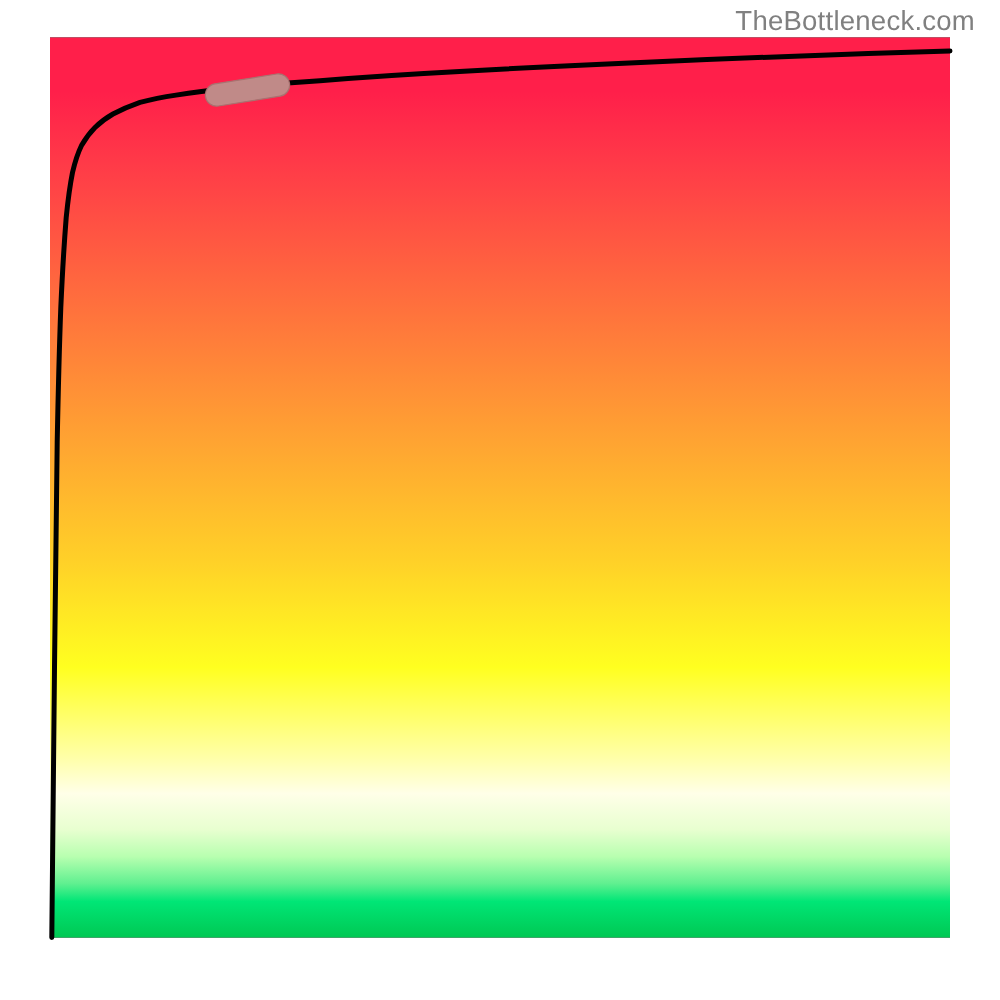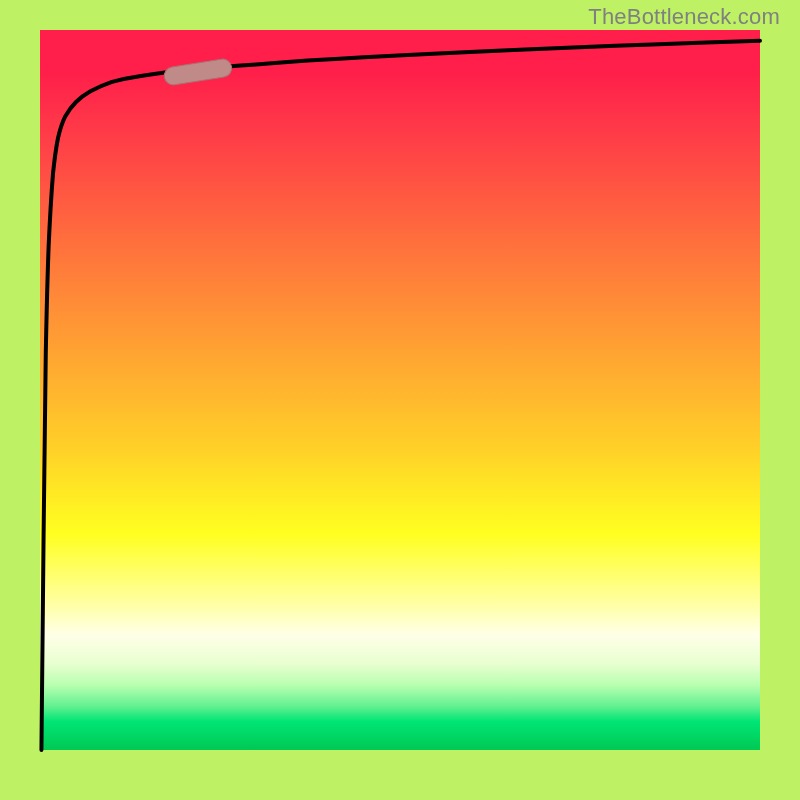--- a/index.html
+++ b/index.html
@@ -8,21 +8,21 @@
     width: 800px;
     height: 800px;
     background: #000;
     overflow: hidden;
     font-family: Arial, Helvetica, sans-serif;
   }
   .stage {
     position: relative;
     width: 800px;
     height: 800px;
-    background: #bef264;
+    background: #ffffff;
     text-align: right;
   }
   .plot-area {
     position: absolute;
     left: 40px;
     top: 30px;
     width: 720px;
     height: 720px;
     
     background: #000;

